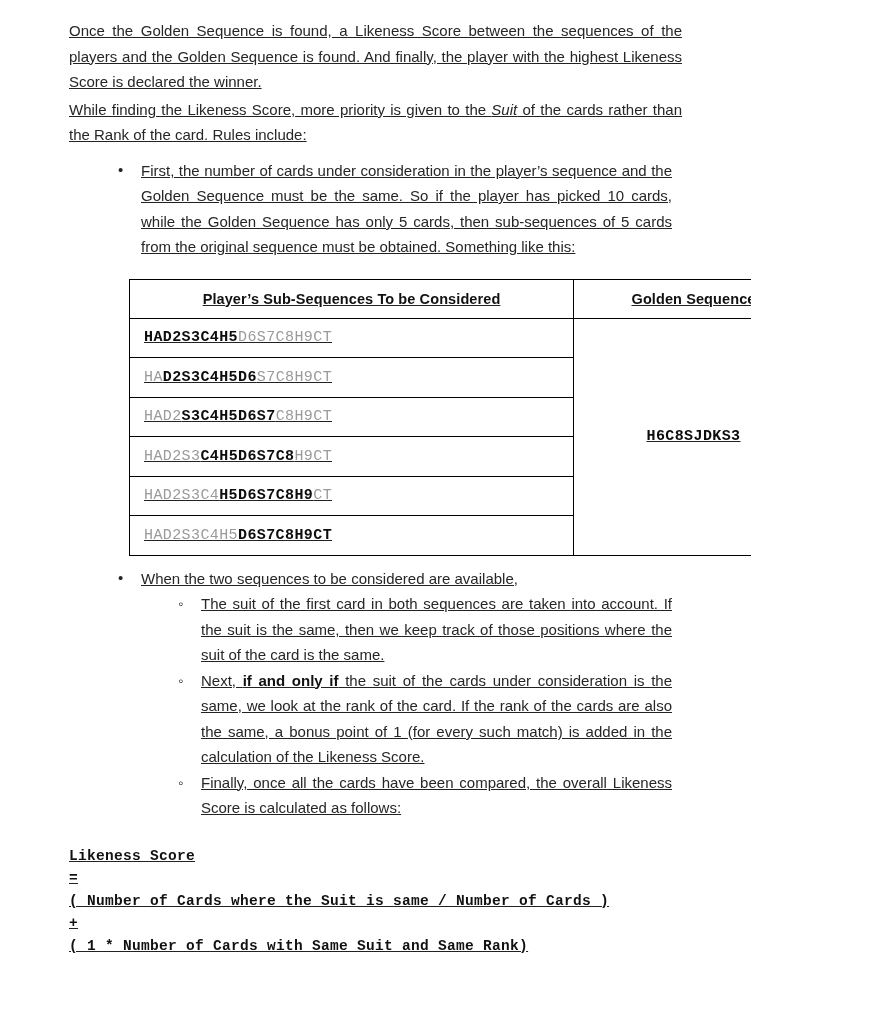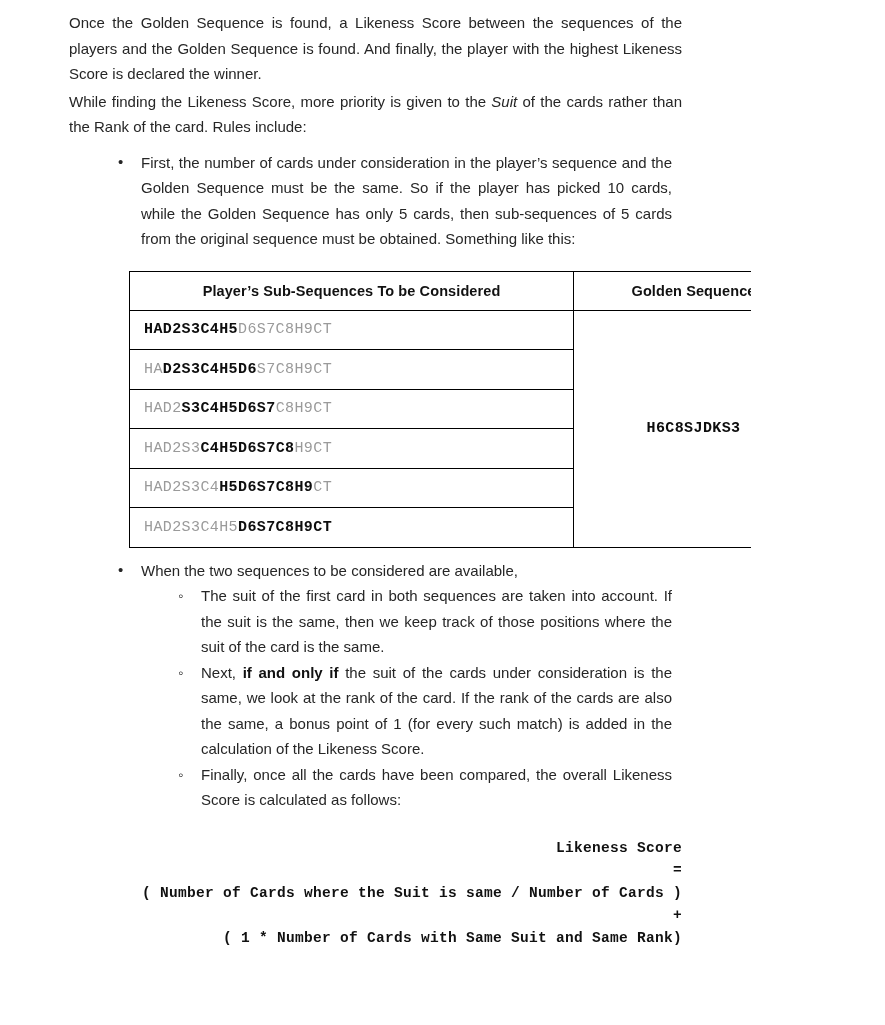--- a/index.html
+++ b/index.html
@@ -12,22 +12,23 @@
     height: 1025px;
     font-family: "Liberation Sans", sans-serif;
     color: #222222;
     -webkit-font-smoothing: antialiased;
   }
   .page {
     position: relative;
     width: 751px;
     height: 1025px;
     box-sizing: border-box;
-    padding: 10px 69px 0 69px;
+    padding: 18px 69px 0 69px;
     overflow: hidden;
+    text-decoration: underline;
   }
   p.body-text {
     margin: 0;
     font-size: 15px;
     line-height: 25.5px;
     text-align: justify;
     text-justify: inter-word;
     color: #262626;
   }
   .section-heading {
@@ -135,21 +136,21 @@
     font-family: "Liberation Mono", "DejaVu Sans Mono", monospace;
     font-size: 15px;
     font-weight: bold;
     letter-spacing: 0.4px;
     color: #0d0d0d;
   }
 
   
   .formula {
     margin: 24px 0 0 0;
-    text-align: right;
+    text-align: left;
     font-family: "Liberation Mono", "DejaVu Sans Mono", monospace;
     font-size: 14.5px;
     font-weight: bold;
     line-height: 22.5px;
     color: #111111;
     letter-spacing: 0.3px;
   }
   .formula .fline { display: block; white-space: pre; }
 
   .example-line {

